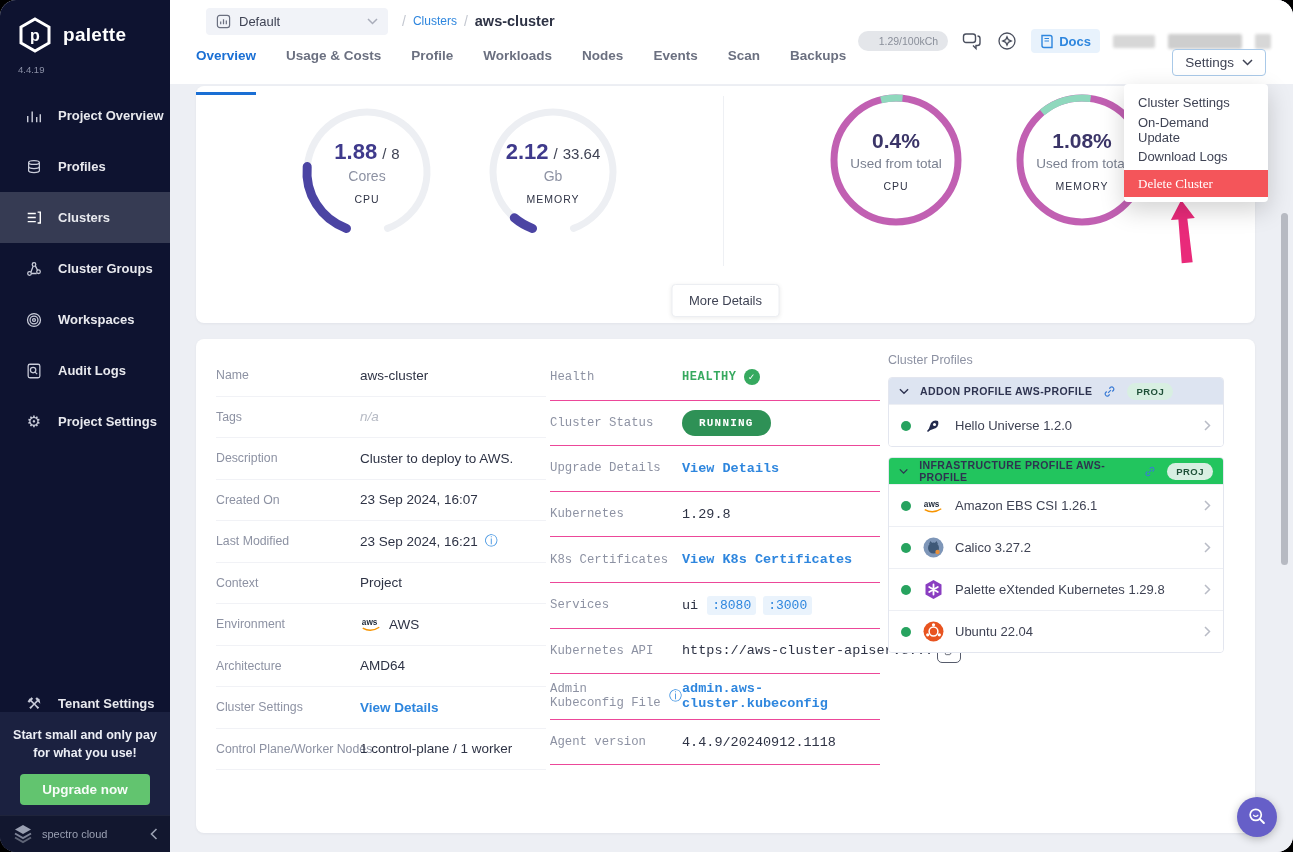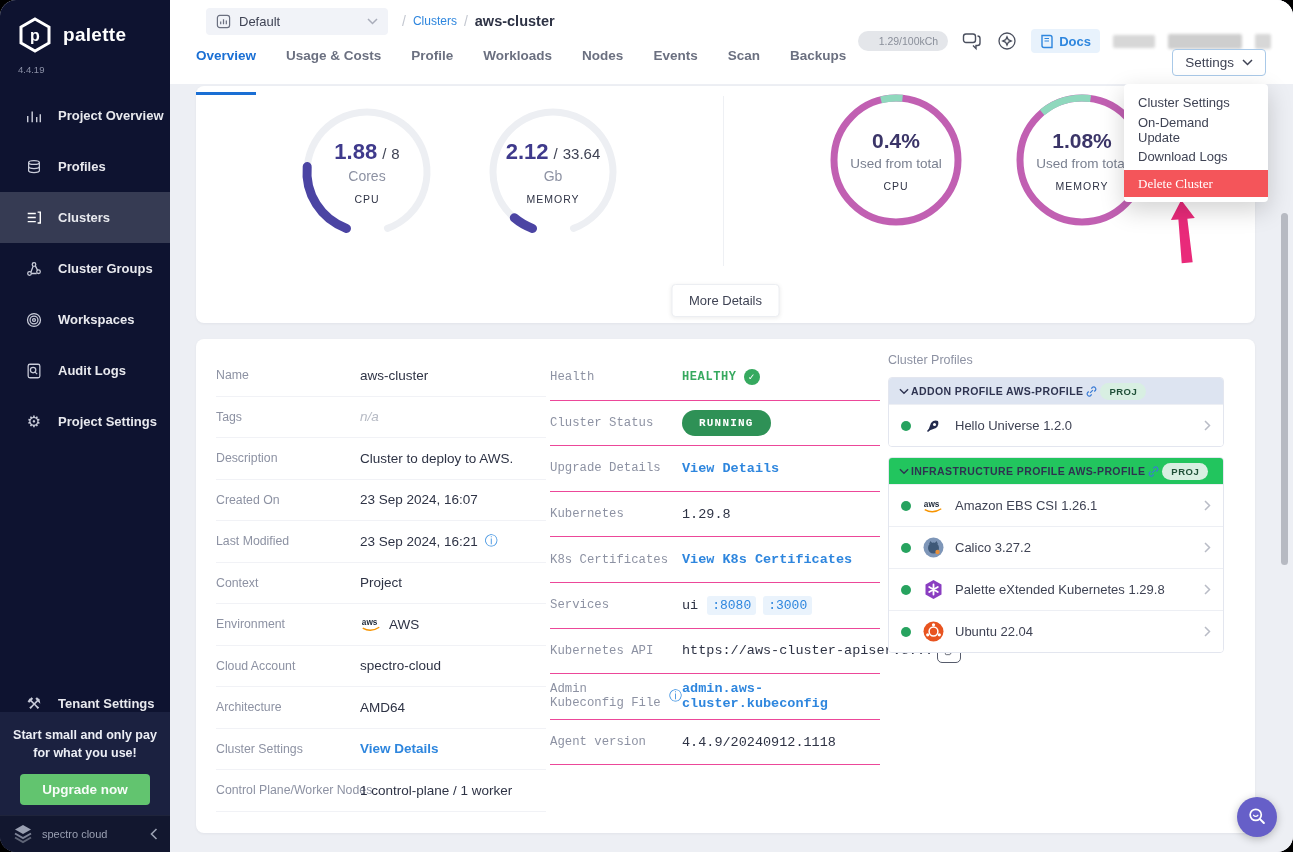--- a/index.html
+++ b/index.html
@@ -75,21 +75,21 @@
   .check-circle{width:16px;height:16px;border-radius:50%;background:#36a95f;color:#fff;font-size:10px;display:flex;align-items:center;justify-content:center;}
   .running{background:#2e9156;color:#fff;font-size:11px;font-weight:700;letter-spacing:1.2px;padding:7px 17px;border-radius:16px;cursor:pointer;}
   .port{background:#eaf3fc;color:#2e86de;padding:2px 5px;border-radius:3px;font-size:13px;cursor:pointer;}
   .svc-name{color:#2e3345;font-size:13.5px;margin-right:2px;}
   .api-val{white-space:nowrap;}
   .copy-btn{width:24px;height:24px;border:1px solid #565b6b;border-radius:5px;background:#fff;display:flex;align-items:center;justify-content:center;cursor:pointer;margin-left:4px;}
   
   .cp-title{font-size:12.5px;color:#8d92a3;margin:4px 0 10px 0;}
   .acc-group{border:1px solid #e3e6ef;border-radius:4px;overflow:hidden;background:#fff;}
   .acc-group + .acc-group{margin-top:10px;}
-  .acc-head{height:26px;display:flex;align-items:center;gap:2px;padding:0 10px;cursor:pointer;}
+  .acc-head{height:26px;display:flex;align-items:center;gap:11px;padding:0 10px;cursor:pointer;}
   .acc-head.addon{background:#dde4f1;}
   .acc-head.infra{background:#22c55e;}
   .acc-name{font-size:10.5px;font-weight:700;color:#2e3350;letter-spacing:.4px;}
   .proj-badge{background:#d8efe2;color:#1f5038;font-size:9.5px;font-weight:700;letter-spacing:.5px;padding:3px 9px;border-radius:9px;}
   .prof-item{height:41px;display:flex;align-items:center;gap:11px;padding:0 12px;border-top:1px solid #edeff4;background:#fff;cursor:pointer;}
   .dot{width:10px;height:10px;border-radius:50%;background:#27a35f;flex-shrink:0;}
   .p-ico{width:22px;height:22px;display:flex;align-items:center;justify-content:center;flex-shrink:0;}
   .p-name{font-size:13px;color:#3f4354;}
   .p-chev{margin-left:auto;color:#b9bcc6;}
   
@@ -370,24 +370,20 @@
             <span class="d-label">Environment</span>
             <span class="d-value">
               <svg width="22" height="15" viewBox="0 0 24 16">
                   <text x="2" y="9" font-size="9" font-weight="bold" fill="#252f3e" font-family="Liberation Sans,sans-serif">aws</text>
                   <path d="M3 12q9 5 18-1" stroke="#f79400" stroke-width="1.5" fill="none"></path>
                 </svg>
               <span>AWS</span>
             </span>
           </div>
           <div class="d-row">
-            <span class="d-label">Cloud Account</span>
-            <span class="d-value">spectro-cloud</span>
-          </div>
-          <div class="d-row">
             <span class="d-label">Architecture</span>
             <span class="d-value">AMD64</span>
           </div>
           <div class="d-row">
             <span class="d-label">Cluster Settings</span>
             <span class="d-value link">View Details</span>
           </div>
           <div class="d-row">
             <span class="d-label">Control Plane/Worker Nodes</span>
             <span class="d-value">1 control-plane / 1 worker</span>

